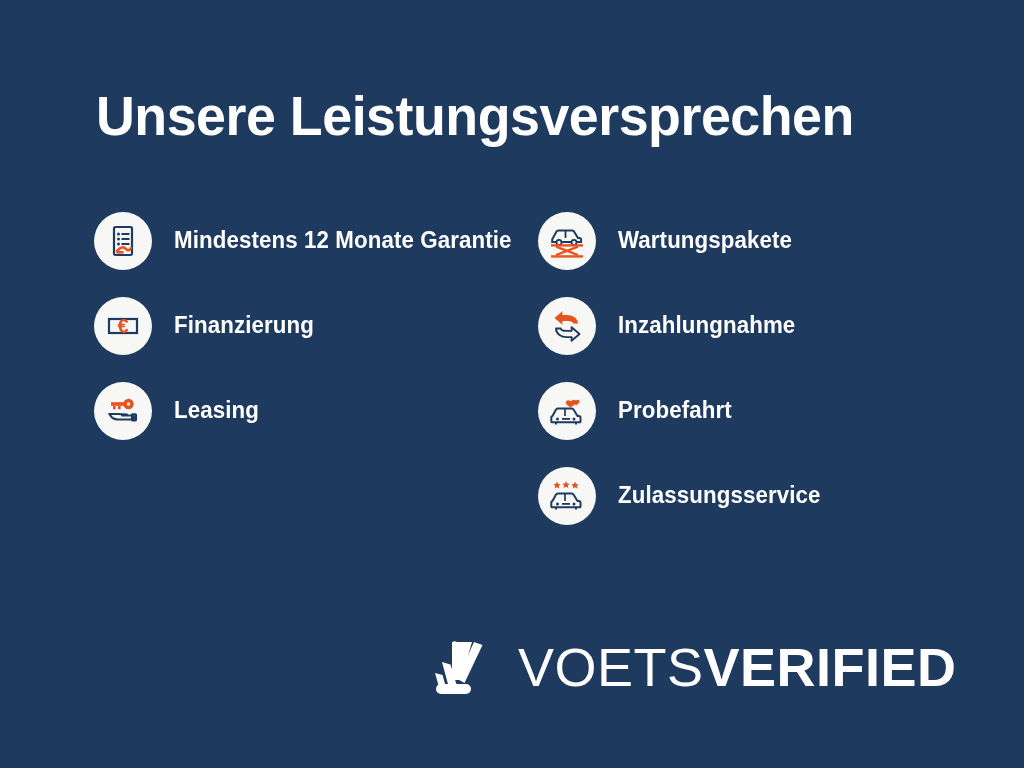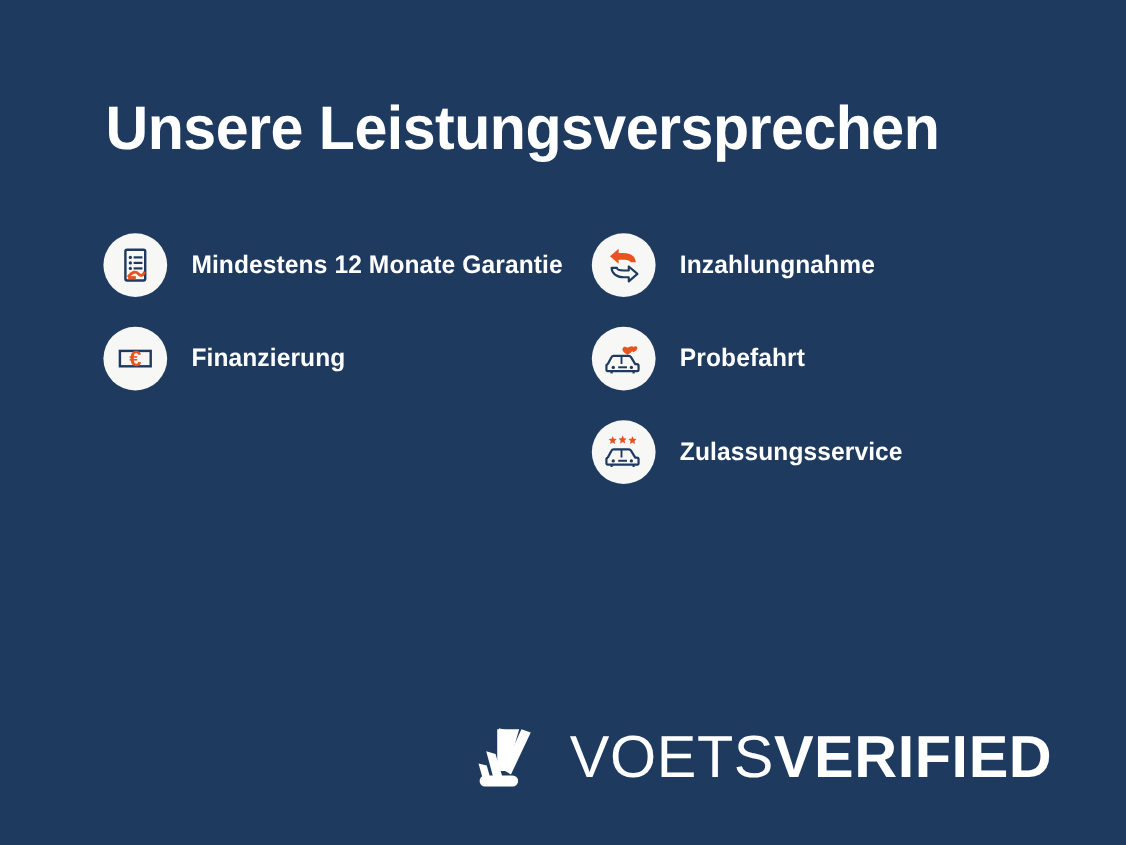--- a/index.html
+++ b/index.html
@@ -84,21 +84,20 @@
     transform-origin:left center;
   }
 
   
   .logo {
     position:absolute;
     left:434px;
     top:636px;
     display:flex;
     align-items:center;
-    margin-top:21px;
   }
   .logo-mark {
     width:58px;
     height:62px;
     flex:0 0 58px;
   }
   .logo-text {
     margin-left:26px;
     font-size:54px;
     line-height:1;
@@ -141,26 +140,60 @@
       <div class="feature">
         <span class="badge" style="background: rgb(247, 247, 245);">
           <svg width="38" height="38" viewBox="0 0 38 38">
             <rect x="5" y="12" width="28" height="14" fill="none" stroke="#1e3a5f" stroke-width="2.2"></rect>
             <text x="19" y="25.5" font-family="'Liberation Sans', sans-serif" font-size="20" font-weight="bold" fill="#e8531f" text-anchor="middle">€</text>
           </svg>
         </span>
         <span class="feature-label">Finanzierung</span>
       </div>
 
+      <div class="feature">
+        <span class="badge" style="background: rgb(247, 247, 245);">
+          <svg width="38" height="38" viewBox="0 0 38 38">
+
+            <circle cx="24.5" cy="12" r="5.2" fill="#e8531f"></circle>
+            <circle cx="24.5" cy="12" r="1.7" fill="#f7f7f5"></circle>
+            <rect x="7" y="10.2" width="14" height="3.6" fill="#e8531f"></rect>
+            <rect x="9" y="13.8" width="2.6" height="3.4" fill="#e8531f"></rect>
+            <rect x="14" y="13.8" width="2.6" height="3.4" fill="#e8531f"></rect>
+
+            <path d="M5.5 22 L14 22 a3 3 0 0 1 0 0 L23 22.5" fill="none" stroke="#1e3a5f" stroke-width="2.1" stroke-linecap="round"></path>
+            <path d="M5.5 22 q2.5 5.5 8.5 5.5 L28 27.5 a2 2 0 0 0 0 -4 L18 23.5" fill="none" stroke="#1e3a5f" stroke-width="2.1" stroke-linejoin="round" stroke-linecap="round"></path>
+            <rect x="28" y="22.4" width="4" height="6" rx="0.6" fill="none" stroke="#1e3a5f" stroke-width="2.1"></rect>
+          </svg>
+        </span>
+        <span class="feature-label">Leasing</span>
+      </div>
 
 
     </div>
 
     <div class="col col-right">
 
+      <div class="feature">
+        <span class="badge" style="background: rgb(247, 247, 245);">
+          <svg width="40" height="38" viewBox="0 0 40 38">
+
+            <path d="M6 16 L9.5 9.5 a2 2 0 0 1 1.8 -1.1 h14 a2 2 0 0 1 1.7 1 L31 16 h1.5 a1.6 1.6 0 0 1 1.6 1.6 V20 H5.2 v-2.4 A1.6 1.6 0 0 1 6.8 16 Z" fill="none" stroke="#1e3a5f" stroke-width="2"></path>
+            <line x1="18.5" y1="8.4" x2="18.5" y2="16" stroke="#1e3a5f" stroke-width="1.8"></line>
+            <circle cx="12" cy="20.4" r="2.5" fill="#f7f7f5" stroke="#1e3a5f" stroke-width="1.8"></circle>
+            <circle cx="27" cy="20.4" r="2.5" fill="#f7f7f5" stroke="#1e3a5f" stroke-width="1.8"></circle>
+
+            <rect x="4" y="22.2" width="32" height="2.4" fill="#e8531f"></rect>
+            <line x1="9" y1="24.6" x2="31" y2="33" stroke="#e8531f" stroke-width="2.4"></line>
+            <line x1="31" y1="24.6" x2="9" y2="33" stroke="#e8531f" stroke-width="2.4"></line>
+            <rect x="4" y="33.2" width="32" height="2.4" fill="#e8531f"></rect>
+          </svg>
+        </span>
+        <span class="feature-label">Wartungspakete</span>
+      </div>
 
       <div class="feature">
         <span class="badge" style="background: rgb(247, 247, 245);">
           <svg width="38" height="38" viewBox="0 0 38 38">
 
             <path d="M30 16.5 c0 -5 -4.6 -8.6 -11 -8.6 h-4.6 V4.2 L6.5 11 l7.9 6.8 v-3.7 H19 c3.6 0 6.2 1 6.2 2.4 z" fill="#e8531f"></path>
 
             <path d="M8 21.5 c0 5 4.6 8.6 11 8.6 h4.6 v3.7 l7.9 -6.8 l-7.9 -6.8 v3.7 H19 c-3.6 0 -6.2 -1 -6.2 -2.4 z" fill="#f7f7f5" stroke="#1e3a5f" stroke-width="1.9" stroke-linejoin="round"></path>
           </svg>
         </span>

